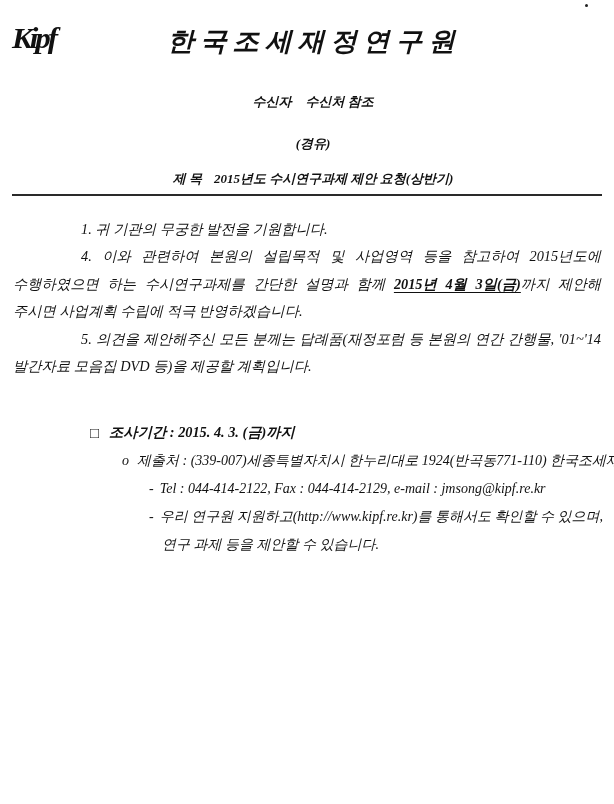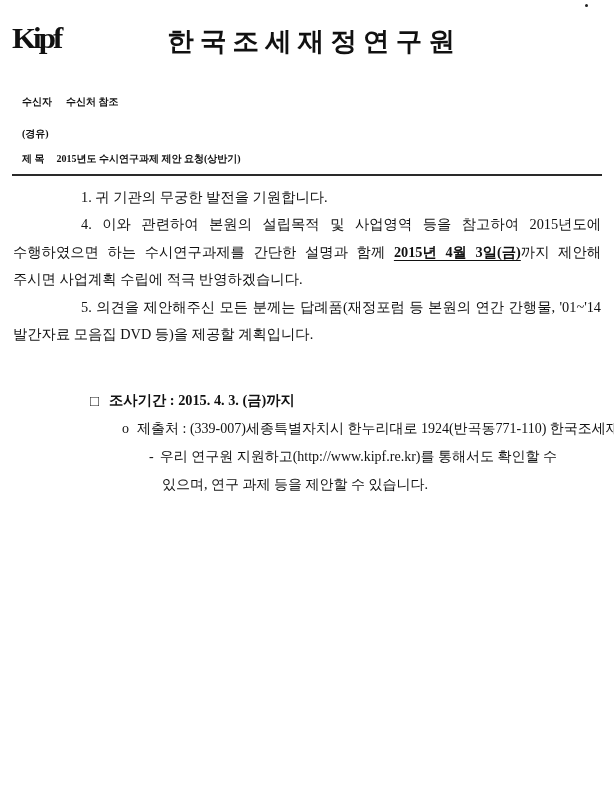--- a/index.html
+++ b/index.html
@@ -10,20 +10,21 @@
     font-family: "Liberation Serif", "DejaVu Serif", serif;
     color: #111111;
     position: relative;
     overflow: hidden;
   }
   .page {
     width: 614px;
     height: 804px;
     padding: 14px 10px 0 10px;
     position: relative;
+    font-style: italic;
   }
   
   .artifact-dot {
     position: absolute;
     top: 4px; left: 585px;
     width: 3px; height: 3px;
     background: #222;
     border-radius: 50%;
   }
   .doc-header {
@@ -43,33 +44,33 @@
   .org-title {
     text-align: center;
     font-size: 26px;
     font-weight: bold;
     letter-spacing: 6px;
     padding-left: 14px;
     line-height: 44px;
     transform: scaleX(1.02);
   }
   .meta { margin-top: 26px; padding-left: 12px; }
-  .meta-row { font-size: 10px; font-weight: bold; line-height: 24px; }
+  .meta-row { font-size: 13px; font-weight: bold; line-height: 24px; text-align: center; }
   .meta-row.recipient .gap { display: inline-block; width: 14px; }
-  .meta-row.via { margin-top: 8px; }
-  .meta-row.subject { margin-top: 1px; }
+  .meta-row.via { margin-top: 18px; }
+  .meta-row.subject { margin-top: 11px; }
   .meta-row.subject .subject-label { letter-spacing: 0; }
   .meta-row.subject .subject-value { margin-left: 12px; }
   .rule {
     border: none;
     border-top: 2.5px solid #2a2a2a;
     margin: 3px 2px 0 2px;
   }
   .letter-body {
-    margin-top: 8px;
+    margin-top: 20px;
     padding: 0 3px;
   }
   .letter-body p {
     font-size: 14.3px;
     line-height: 27.4px;
     text-align: justify;
     text-indent: 68px;
     word-break: keep-all;
     overflow-wrap: break-word;
   }
@@ -140,17 +141,20 @@
   </main>
 
   <section class="footer-info">
     <div class="check-row">
       <span class="checkbox">□</span><span>조사기간 : 2015. 4. 3. (금)까지</span>
     </div>
     <div class="o-row">
       <span class="marker">o</span><span>제출처 : (339-007)세종특별자치시 한누리대로 1924(반곡동771-110) 한국조세재정연구원</span>
     </div>
     <div class="dash-row">
+      <span class="marker">-</span><span>Tel : 044-414-2122, Fax : 044-414-2129, e-mail : jmsong@kipf.re.kr</span>
+    </div>
+    <div class="dash-row">
       <span class="marker">-</span><span>우리 연구원 지원하고(http://www.kipf.re.kr)를 통해서도 확인할 수 있으며, 연구 과제 등을 제안할 수 있습니다.</span>
     </div>
   </section>
 
 </div>
 
 </body></html>

